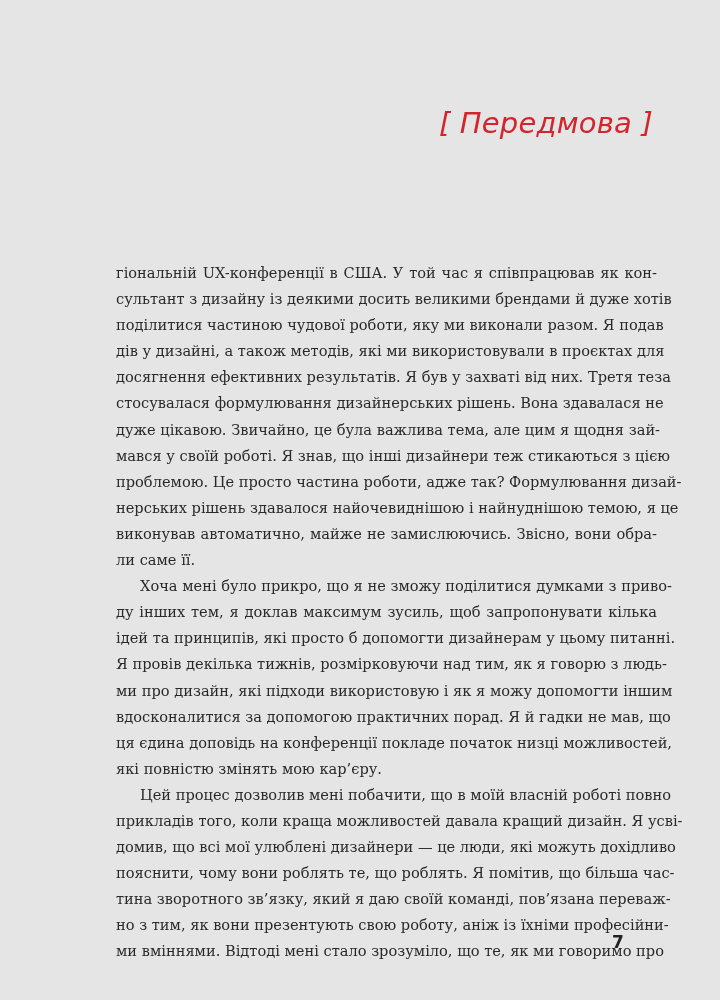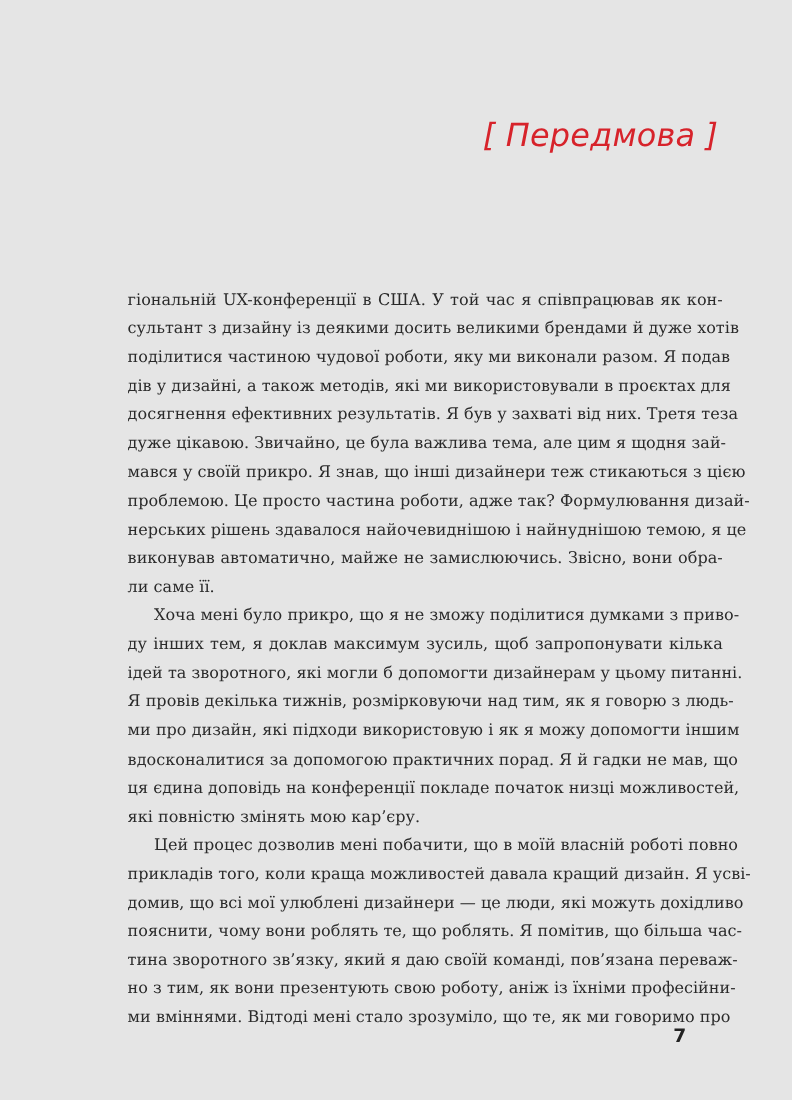--- a/index.html
+++ b/index.html
@@ -30,31 +30,32 @@
 
 <div class="page">
   <h1 class="chapter-title">[ Передмова ]</h1>
   <div class="body-text" id="body-text">
       <div>
         <div class="line">гіональній UX-конференції в США. У той час я співпрацював як кон-</div>
         <div class="line">сультант з дизайну із деякими досить великими брендами й дуже хотів</div>
         <div class="line">поділитися частиною чудової роботи, яку ми виконали разом. Я подав</div>
         <div class="line">дів у дизайні, а також методів, які ми використовували в проєктах для</div>
         <div class="line">досягнення ефективних результатів. Я був у захваті від них. Третя теза</div>
+        <div class="line">стосувалася формулювання дизайнерських рішень. Вона здавалася не</div>
         <div class="line">дуже цікавою. Звичайно, це була важлива тема, але цим я щодня зай-</div>
-        <div class="line">мався у своїй прикро. Я знав, що інші дизайнери теж стикаються з цією</div>
+        <div class="line">мався у своїй роботі. Я знав, що інші дизайнери теж стикаються з цією</div>
         <div class="line">проблемою. Це просто частина роботи, адже так? Формулювання дизай-</div>
         <div class="line">нерських рішень здавалося найочевиднішою і найнуднішою темою, я це</div>
         <div class="line">виконував автоматично, майже не замислюючись. Звісно, вони обра-</div>
         <div class="line last">ли саме її.</div>
       </div>
       <div>
         <div class="line indent">Хоча мені було прикро, що я не зможу поділитися думками з приво-</div>
         <div class="line">ду інших тем, я доклав максимум зусиль, щоб запропонувати кілька</div>
-        <div class="line">ідей та зворотного, які могли б допомогти дизайнерам у цьому питанні.</div>
+        <div class="line">ідей та принципів, які просто б допомогти дизайнерам у цьому питанні.</div>
         <div class="line">Я провів декілька тижнів, розмірковуючи над тим, як я говорю з людь-</div>
         <div class="line">ми про дизайн, які підходи використовую і як я можу допомогти іншим</div>
         <div class="line">вдосконалитися за допомогою практичних порад. Я й гадки не мав, що</div>
         <div class="line">ця єдина доповідь на конференції покладе початок низці можливостей,</div>
         <div class="line last">які повністю змінять мою кар’єру.</div>
       </div>
       <div>
         <div class="line indent">Цей процес дозволив мені побачити, що в моїй власній роботі повно</div>
         <div class="line">прикладів того, коли краща можливостей давала кращий дизайн. Я усві-</div>
         <div class="line">домив, що всі мої улюблені дизайнери — це люди, які можуть дохідливо</div>

